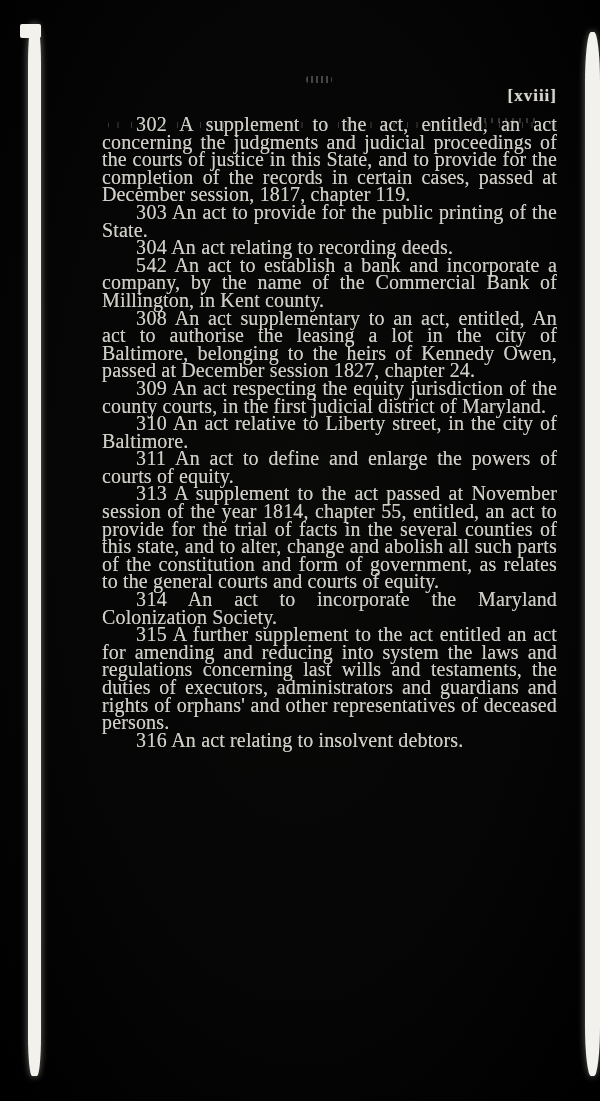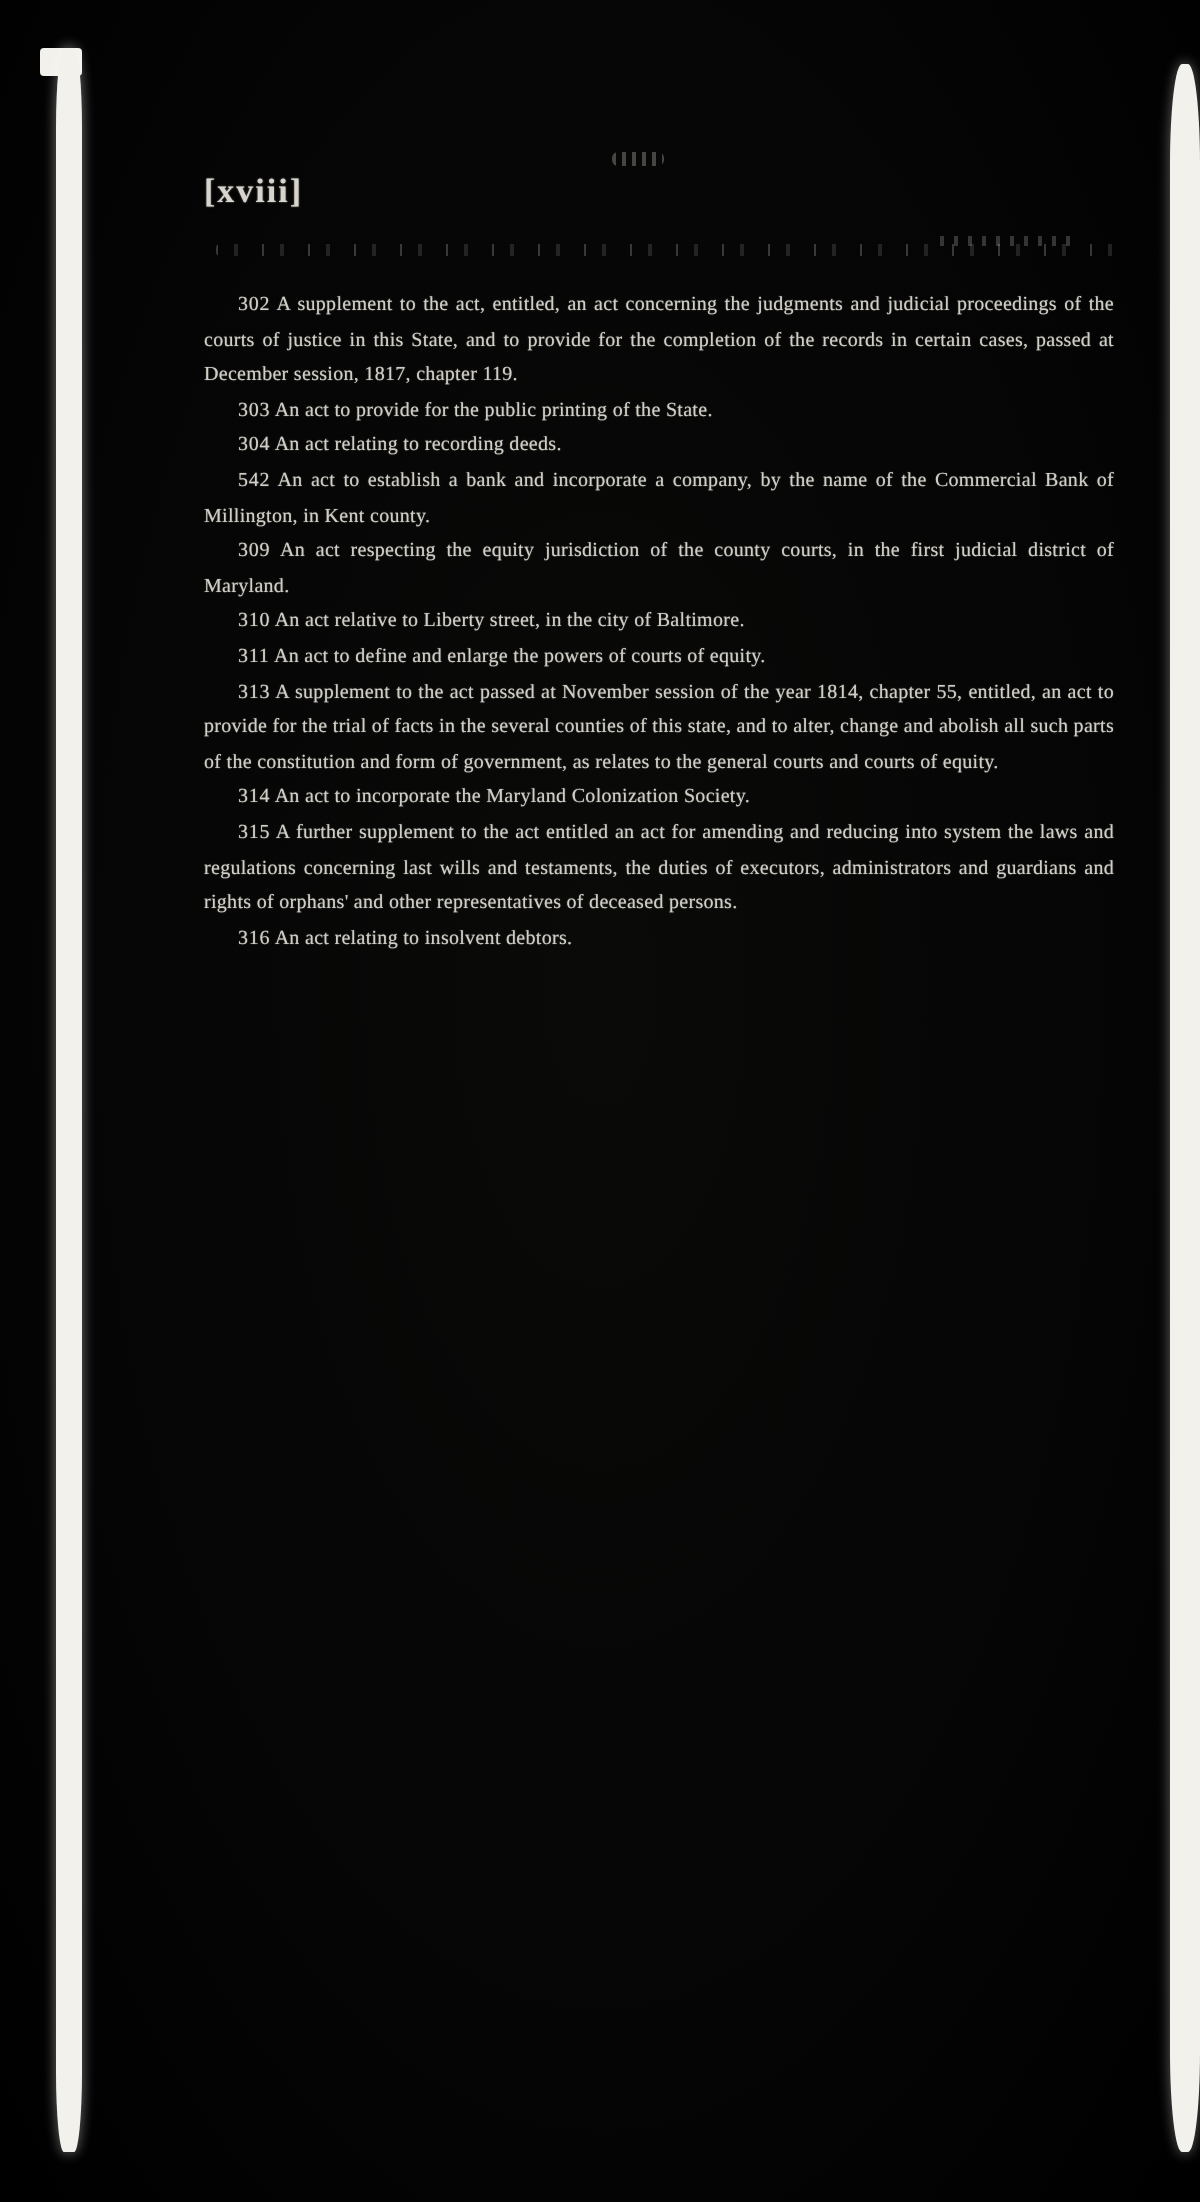--- a/index.html
+++ b/index.html
@@ -32,21 +32,21 @@
   .edge-strip.right {
     right: 0px; top: 32px; width: 15px; height: 1044px;
     border-radius: 6px / 50px;
     box-shadow: 0 0 6px 1px rgba(255,255,255,0.3);
   }
   .page-marker {
     position: absolute;
     left: 102px;
     top: 86px;
     width: 455px;
-    text-align: left;
+    text-align: right;
     color: #d6d4cc;
     font-size: 17px;
     font-weight: bold;
     letter-spacing: 1px;
     text-shadow: 0 0 1px rgba(220,218,210,0.6);
   }
   .artifact {
     position: absolute;
     pointer-events: none;
   }
@@ -63,24 +63,24 @@
     border-radius: 2px;
   }
   .artifact.noise-right {
     left: 470px; top: 118px; width: 70px; height: 5px;
     background: repeating-linear-gradient(90deg, rgba(200,198,190,0.5) 0 2px, transparent 2px 7px);
     opacity: 0.5;
   }
   .text-block {
     position: absolute;
     left: 102px;
-    top: 144px;
+    top: 116px;
     width: 455px;
     color: #cfcdc5;
-    font-size: 10px;
+    font-size: 20px;
     line-height: 17.6px;
     letter-spacing: 0.15px;
     text-shadow: 0 0 0.6px rgba(205,203,195,0.7);
   }
   .text-block p.entry {
     margin: 0;
     text-align: justify;
     text-indent: 1.7em;
   }
   .text-block .num {
@@ -100,20 +100,21 @@
 <div class="artifact noise-row"></div>
 <div class="artifact noise-right"></div>
 
 <div class="page-marker">[xviii]</div>
 
 <div class="text-block">
     <p class="entry"><span class="num">302</span> <span>A supplement to the act, entitled, an act concerning the judgments and judicial proceedings of the courts of justice in this State, and to provide for the completion of the records in certain cases, passed at December session, 1817, chapter 119.</span></p>
     <p class="entry"><span class="num">303</span> <span>An act to provide for the public printing of the State.</span></p>
     <p class="entry"><span class="num">304</span> <span>An act relating to recording deeds.</span></p>
     <p class="entry"><span class="num">542</span> <span>An act to establish a bank and incorporate a company, by the name of the Commercial Bank of Millington, in Kent county.</span></p>
+    <p class="entry"><span class="num">308</span> <span>An act supplementary to an act, entitled, An act to authorise the leasing a lot in the city of Baltimore, belonging to the heirs of Kennedy Owen, passed at December session 1827, chapter 24.</span></p>
     <p class="entry"><span class="num">309</span> <span>An act respecting the equity jurisdiction of the county courts, in the first judicial district of Maryland.</span></p>
     <p class="entry"><span class="num">310</span> <span>An act relative to Liberty street, in the city of Baltimore.</span></p>
     <p class="entry"><span class="num">311</span> <span>An act to define and enlarge the powers of courts of equity.</span></p>
     <p class="entry"><span class="num">313</span> <span>A supplement to the act passed at November session of the year 1814, chapter 55, entitled, an act to provide for the trial of facts in the several counties of this state, and to alter, change and abolish all such parts of the constitution and form of government, as relates to the general courts and courts of equity.</span></p>
     <p class="entry"><span class="num">314</span> <span>An act to incorporate the Maryland Colonization Society.</span></p>
     <p class="entry"><span class="num">315</span> <span>A further supplement to the act entitled an act for amending and reducing into system the laws and regulations concerning last wills and testaments, the duties of executors, administrators and guardians and rights of orphans' and other representatives of deceased persons.</span></p>
     <p class="entry"><span class="num">316</span> <span>An act relating to insolvent debtors.</span></p>
   </div>
 
 </body></html>

